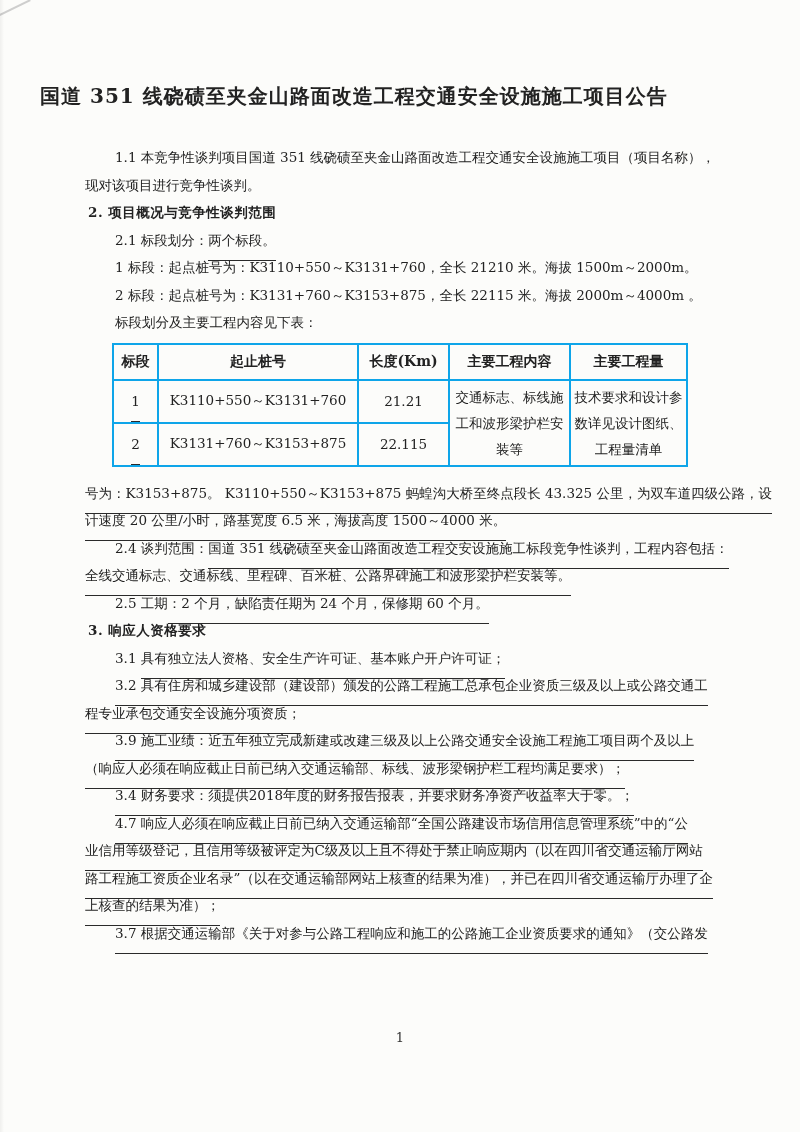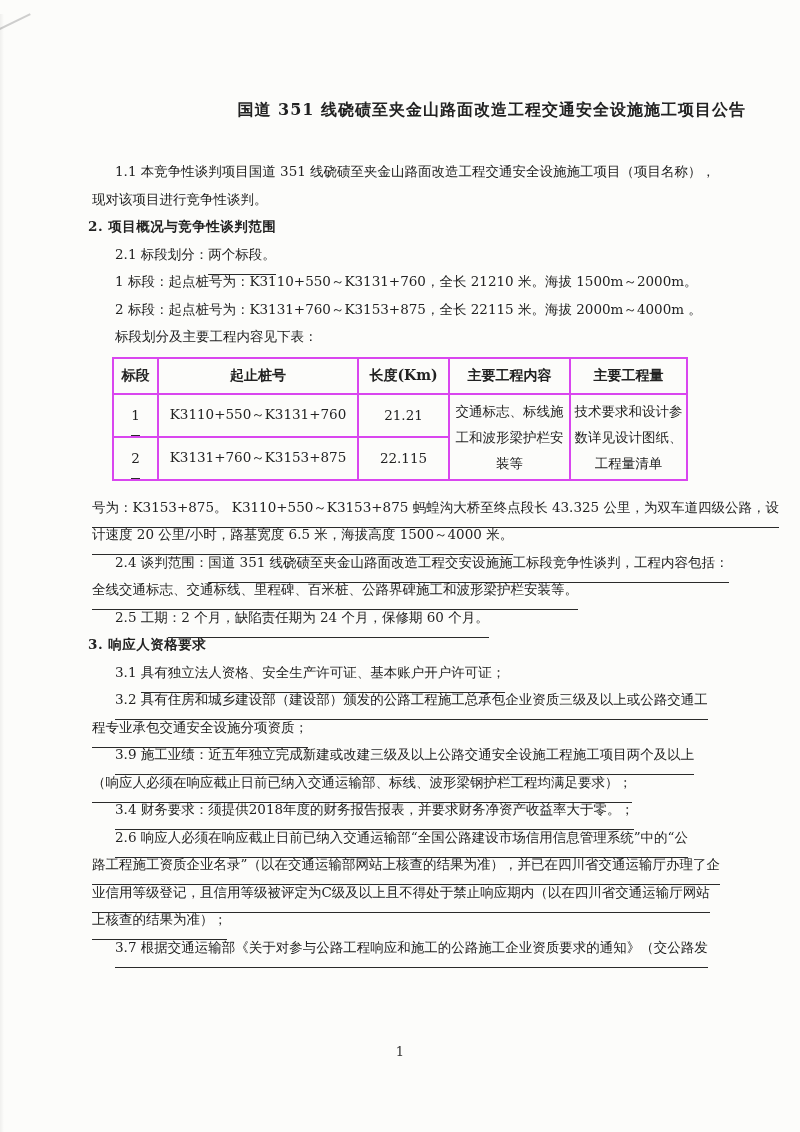--- a/index.html
+++ b/index.html
@@ -3,36 +3,36 @@
 <meta charset="utf-8">
 <style>
   html,body{margin:0;padding:0;}
   body{
     width:800px;height:1132px;position:relative;overflow:hidden;
     background:#fcfcfa;color:#222;
     font-family:"DejaVu Serif","Liberation Serif",serif;
   }
   .page{position:relative;width:800px;height:1132px;}
   .doc-title{
-    margin:14px;padding:82px 40px 0 40px;text-align:right;
-    font-size:16px;font-weight:bold;letter-spacing:1px;line-height:28px;
+    margin:0;padding:82px 40px 0 40px;text-align:left;
+    font-size:20px;font-weight:bold;letter-spacing:1px;line-height:28px;
     white-space:nowrap;
   }
   .content{margin:34px 55px 0 85px;font-size:13.5px;}
   .line{height:27.5px;line-height:27.5px;white-space:nowrap;}
   .line.first{padding-left:30px;}
   .line.heading{font-weight:bold;padding-left:3px;letter-spacing:.5px;}
-  .line.cont{padding-left:0;margin-left:7px;}
+  .line.cont{padding-left:0;}
   .u{border-bottom:1.2px solid #2a2a2a;padding-bottom:12px;}
   table.bid-table{
     border-collapse:collapse;margin:6px 0 13px 27px;
     font-size:13.5px;color:#222;table-layout:fixed;
   }
   table.bid-table th,table.bid-table td{
-    border:2px solid #d946ef;text-align:center;vertical-align:middle;
+    border:2px solid #0ea5e9;text-align:center;vertical-align:middle;
     padding:0 2px;overflow:hidden;
   }
   table.bid-table th{height:34px;font-weight:bold;font-size:14px;}
   table.bid-table td{height:41px;}
   table.bid-table td.wrap{line-height:26px;padding:0 1px;}
   .page-number{
     position:absolute;top:1030px;left:0;width:800px;text-align:center;
     font-size:13px;color:#333;
   }
   
@@ -104,22 +104,22 @@
         <div class="line first"><span>2.4 谈判范围：</span><span class="u">国道 351 线硗碛至夹金山路面改造工程交安设施施工标段竞争性谈判，工程内容包括：</span></div>
         <div class="line cont"><span class="u">全线交通标志、交通标线、里程碑、百米桩、公路界碑施工和波形梁护栏安装等。</span></div>
         <div class="line first"><span>2.5 工期</span><span class="u">：2 个月，缺陷责任期为 24 个月，保修期 60 个月。</span></div>
         <div class="line heading"><span>3. 响应人资格要求</span></div>
         <div class="line first"><span>3.1 </span><span class="u">具有独立法人资格、安全生产许可证、基本账户开户许可证；</span></div>
         <div class="line first"><span class="u">3.2 具有住房和城乡建设部（建设部）颁发的公路工程施工总承包企业资质三级及以上或公路交通工</span></div>
         <div class="line cont"><span class="u">程专业承包交通安全设施分项资质；</span></div>
         <div class="line first"><span class="u">3.9 施工业绩：近五年独立完成新建或改建三级及以上公路交通安全设施工程施工项目两个及以上</span></div>
         <div class="line cont"><span class="u">（响应人必须在响应截止日前已纳入交通运输部、标线、波形梁钢护栏工程均满足要求）；</span></div>
         <div class="line first"><span class="u">3.4 财务要求：须提供2018年度的财务报告报表，并要求财务净资产收益率大于零。；</span></div>
-        <div class="line first"><span class="u">2.6 响应人必须在响应截止日前已纳入交通运输部“全国公路建设市场信用信息管理系统”中的“公</span></div>
+        <div class="line first"><span class="u">4.7 响应人必须在响应截止日前已纳入交通运输部“全国公路建设市场信用信息管理系统”中的“公</span></div>
+        <div class="line cont"><span class="u">业信用等级登记，且信用等级被评定为C级及以上且不得处于禁止响应期内（以在四川省交通运输厅网站</span></div>
         <div class="line cont"><span class="u">路工程施工资质企业名录”（以在交通运输部网站上核查的结果为准），并已在四川省交通运输厅办理了企</span></div>
-        <div class="line cont"><span class="u">业信用等级登记，且信用等级被评定为C级及以上且不得处于禁止响应期内（以在四川省交通运输厅网站</span></div>
         <div class="line cont"><span class="u">上核查的结果为准）；</span></div>
         <div class="line first"><span class="u">3.7 根据交通运输部《关于对参与公路工程响应和施工的公路施工企业资质要求的通知》（交公路发</span></div>
       </div>
   </div>
 
   <div class="page-number">1</div>
 </div>
 
 </body></html>

